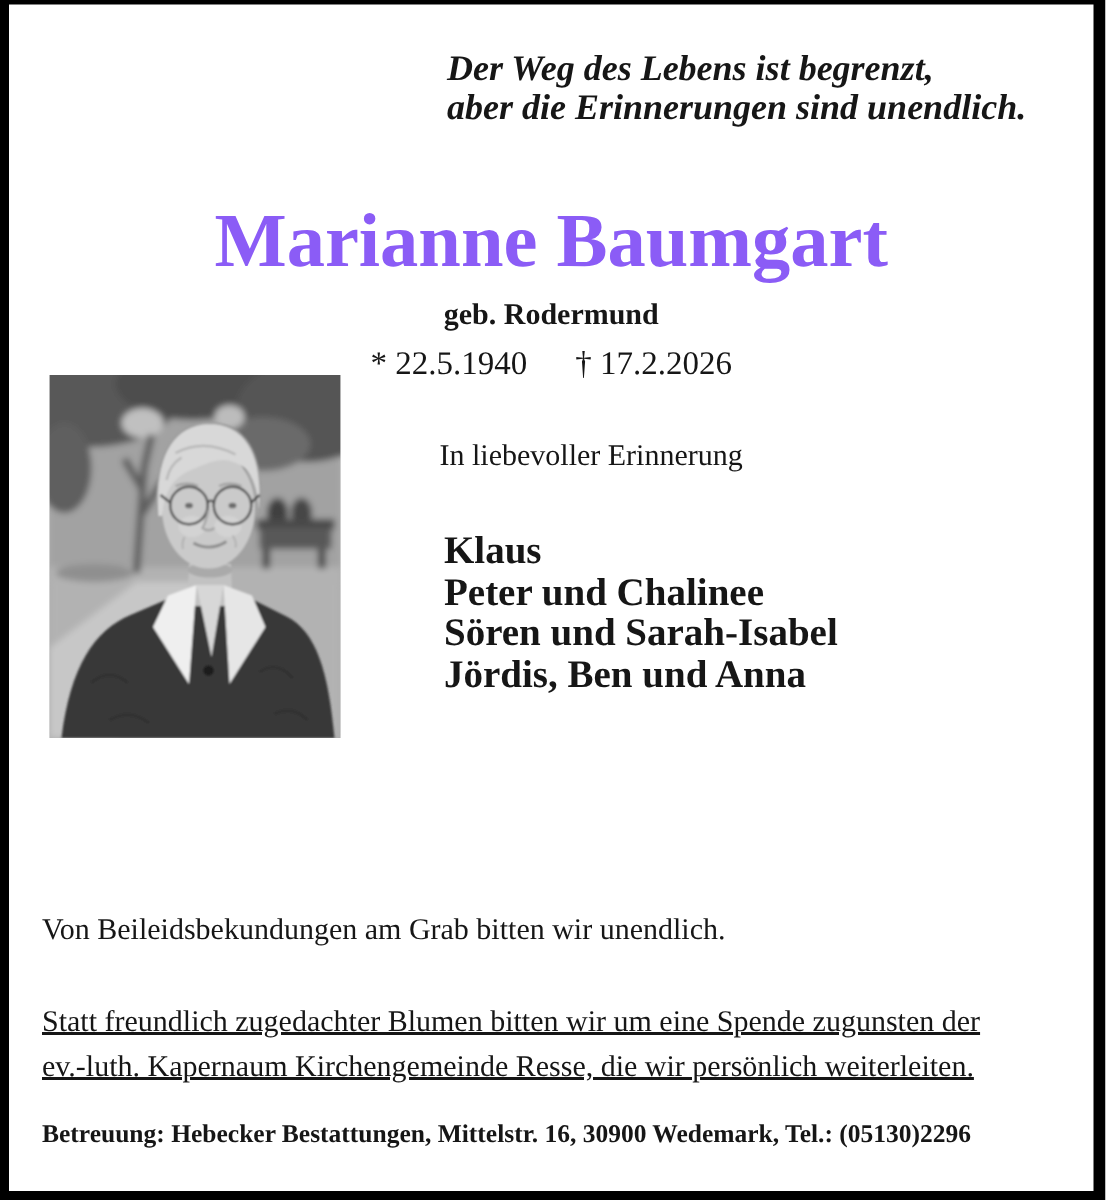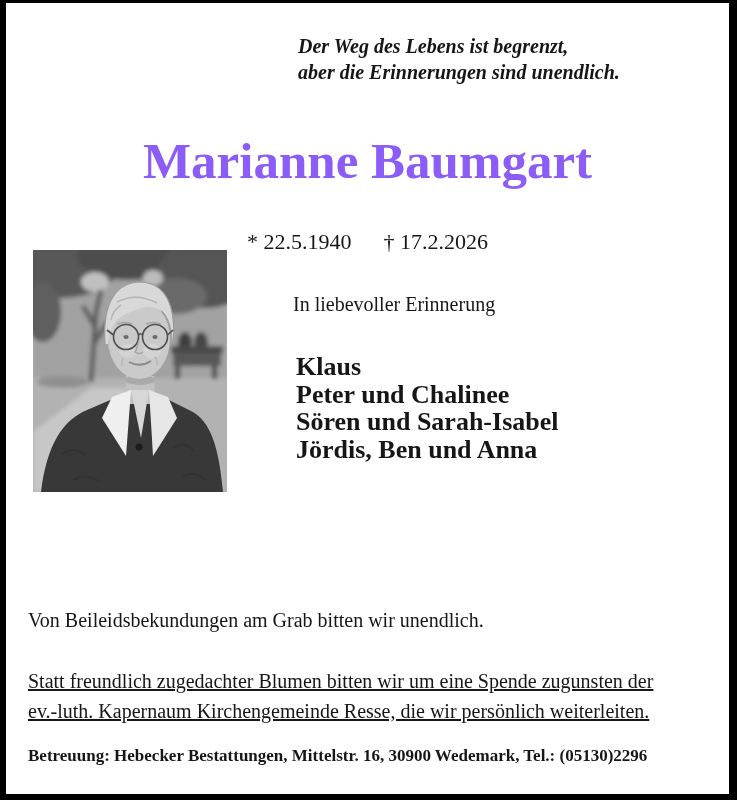--- a/index.html
+++ b/index.html
@@ -12,21 +12,21 @@
   .sheet{
     position:absolute;
     top:3px;left:6px;right:8px;bottom:6px;
     background:#fff;
     color:#161616;
     overflow:hidden;
   }
   .abs{position:absolute;}
   .epigraph{
     left:292px;top:30px;
-    font-size:20px;font-weight:700;font-style:italic;
+    font-size:24px;font-weight:700;font-style:italic;
     line-height:26px;white-space:nowrap;
   }
   .deceased-name{
     left:0;top:130px;width:100%;
     margin:0;text-align:center;
     font-size:51px;font-weight:700;line-height:1.1;
     letter-spacing:0px;color:#8b5cf6;
   }
   .maiden{
     left:0;top:196px;width:100%;text-align:center;
@@ -68,20 +68,21 @@
 <div class="frame">
   <div class="sheet">
 
     <div class="abs epigraph">
       <div>Der Weg des Lebens ist begrenzt,</div>
       <div>aber die Erinnerungen sind unendlich.</div>
     </div>
 
     <h1 class="abs deceased-name">Marianne Baumgart</h1>
 
+    <div class="abs maiden">geb. Rodermund</div>
 
     <div class="abs dates">
       <span class="birth">* 22.5.1940</span><span class="death">† 17.2.2026</span>
     </div>
 
     <div class="abs photo" role="img" aria-label="Schwarzweiß-Porträt einer älteren Frau mit Brille, weißem Hemdkragen und dunkler Strickjacke im Park">
       <svg viewBox="0 0 194 242" xmlns="http://www.w3.org/2000/svg">
         <defs>
           <filter id="bgblur">
               <feGaussianBlur stdDeviation="2.2"></feGaussianBlur>

